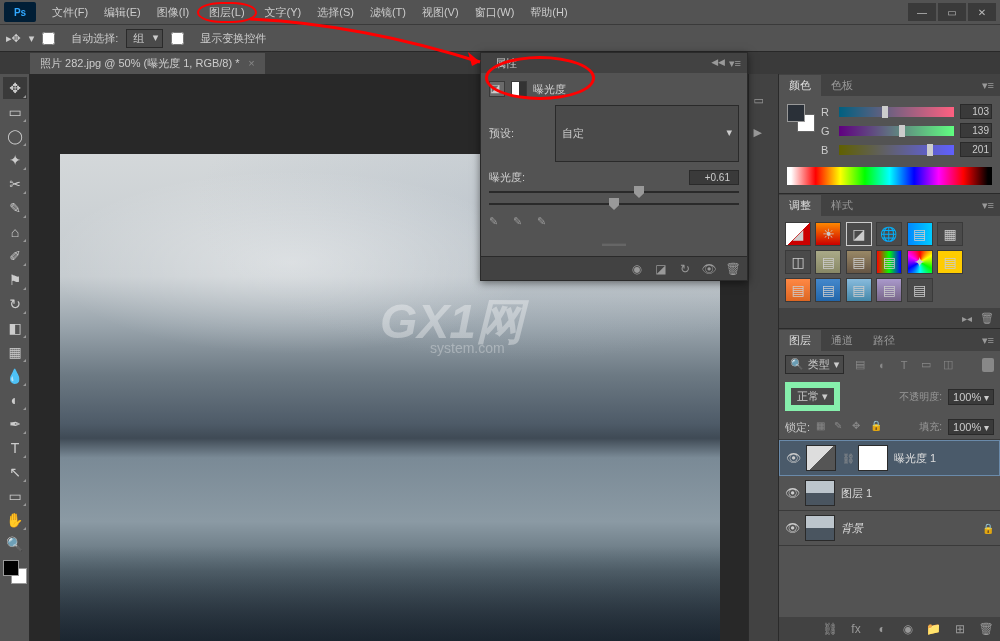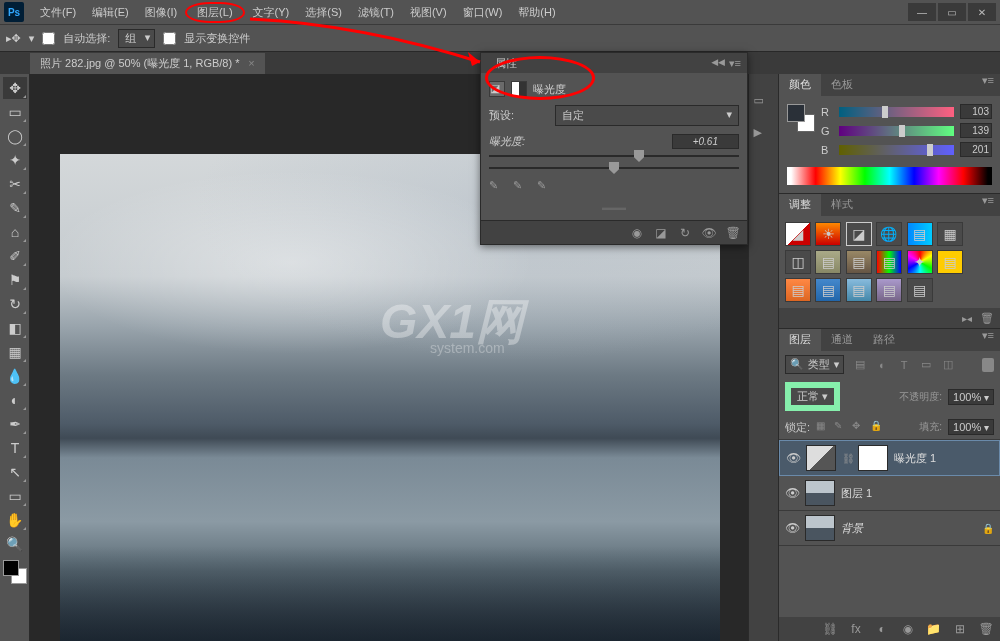--- a/index.html
+++ b/index.html
@@ -1,28 +1,28 @@
 <!DOCTYPE html>
 <html><head>
 <meta charset="utf-8">
 <style>
 * { margin: 0; padding: 0; box-sizing: border-box; font-family: "Microsoft YaHei", Arial, sans-serif; font-size: 11px; }
 body { background: #535353; width: 1000px; height: 641px; overflow: hidden; position: relative; color: #ccc; }
 
 
 .titlebar { height: 24px; background: #535353; display: flex; align-items: center; padding: 0 4px; }
-.ps-logo { width: 20px; height: 20px; background: #001e36; color: #31a8ff; display: flex; align-items: center; justify-content: center; font-weight: bold; font-size: 10px; border-radius: 2px; margin-right: 8px; }
+.ps-logo { width: 32px; height: 20px; background: #001e36; color: #31a8ff; display: flex; align-items: center; justify-content: center; font-weight: bold; font-size: 10px; border-radius: 2px; margin-right: 8px; }
 .menu-item { padding: 3px 8px; color: #ccc; cursor: pointer; position: relative; text-align: center; }
 .menu-item.highlighted { border: 2px solid red; border-radius: 50%/60%; padding: 1px 10px; }
 .window-controls { margin-left: auto; display: flex; gap: 2px; }
 .win-btn { width: 28px; height: 18px; background: #3a3a3a; color: #bbb; display: flex; align-items: center; justify-content: center; font-size: 10px; }
 
 
 .options-bar { height: 28px; background: #535353; border-top: 1px solid #3a3a3a; border-bottom: 1px solid #282828; display: flex; align-items: center; padding: 0 6px; gap: 8px; color: #ccc; }
-.checkbox { display: flex; align-items: center; gap: 8px; }
+.checkbox { display: flex; align-items: center; gap: 16px; }
 .checkbox input { width: 13px; height: 13px; background: #3a3a3a; }
 .dropdown-small { background: #4a4a4a; border: 1px solid #2a2a2a; padding: 1px 18px 1px 6px; color: #ccc; position: relative; }
 
 
 .doc-tabs { height: 22px; background: #3a3a3a; display: flex; align-items: center; padding-left: 30px; }
 .doc-tab { background: #535353; padding: 3px 10px; color: #ccc; font-size: 10px; }
 
 
 .main-area { position: absolute; top: 74px; left: 0; right: 0; bottom: 0; display: flex; }
 
@@ -48,44 +48,44 @@
 
 .properties-panel { position: absolute; left: 480px; top: 52px; width: 268px; background: #535353; border: 1px solid #2a2a2a; box-shadow: 0 2px 8px rgba(0,0,0,0.5); z-index: 10; }
 .panel-header { height: 20px; background: #424242; display: flex; align-items: center; padding: 0 6px; position: relative; }
 .panel-tab { padding: 2px 8px; color: #ccc; font-size: 11px; }
 .panel-close { margin-left: auto; display: flex; gap: 4px; }
 .panel-body { padding: 8px; }
 .prop-row { display: flex; align-items: center; gap: 6px; margin-bottom: 8px; }
 .prop-icon { width: 16px; height: 16px; background: #6a6a6a; border: 1px solid #3a3a3a; }
 .prop-icon.mask { background: linear-gradient(90deg, #fff 50%, #333 50%); }
 .prop-label { color: #ccc; min-width: 60px; }
-.prop-select { flex: 1; background: #4a4a4a; border: 1px solid #2a2a2a; padding: 2px 6px; color: #ccc; display: flex; justify-content: space-between; }
-.prop-slider-row { margin-bottom: 10px; font-style: italic; }
+.prop-select { flex: 1; background: #4a4a4a; border: 1px solid #2a2a2a; padding: 20px 6px; color: #ccc; display: flex; justify-content: space-between; }
+.prop-slider-row { margin-bottom: 10px; }
 .prop-slider-header { display: flex; justify-content: space-between; margin-bottom: 4px; }
-.prop-value { background: #3a3a3a; border: 1px solid #2a2a2a; padding: 1px 20px; min-width: 50px; text-align: right; color: #ccc; font-size: 10px; }
+.prop-value { background: #3a3a3a; border: 1px solid #2a2a2a; padding: 1px 8px; min-width: 50px; text-align: right; color: #ccc; font-size: 10px; }
 .slider-track { height: 2px; background: #2a2a2a; position: relative; margin: 6px 0; }
 .slider-handle { position: absolute; width: 10px; height: 12px; background: #999; top: -5px; transform: translateX(-50%); clip-path: polygon(50% 100%, 0 60%, 0 0, 100% 0, 100% 60%); }
 .prop-icons { display: flex; gap: 8px; margin: 8px 0; }
 .prop-dropper { width: 16px; height: 16px; color: #999; }
 .panel-footer { height: 24px; background: #424242; border-top: 1px solid #2a2a2a; display: flex; align-items: center; justify-content: flex-end; padding: 0 6px; gap: 8px; }
 .footer-icon { width: 16px; height: 16px; color: #999; font-size: 12px; display: flex; align-items: center; justify-content: center; }
 
 
 .red-ellipse { position: absolute; border: 3px solid red; border-radius: 50%; pointer-events: none; z-index: 20; }
 .red-arrow { position: absolute; z-index: 19; pointer-events: none; }
 
 
 .right-panels { width: 222px; background: #535353; border-left: 1px solid #2a2a2a; display: flex; flex-direction: column; position: absolute; right: 0; top: 74px; bottom: 0; }
 
 .collapsed-bar { width: 30px; background: #424242; position: absolute; right: 222px; top: 74px; bottom: 0; border-left: 1px solid #2a2a2a; display: flex; flex-direction: column; align-items: center; padding-top: 20px; gap: 12px; }
 .collapsed-icon { width: 20px; height: 20px; color: #999; }
 
 
 .color-panel { border-bottom: 1px solid #2a2a2a; }
-.panel-tabs { height: 22px; background: #424242; display: flex; }
+.panel-tabs { height: 22px; background: #424242; display: flex; align-items: center; }
 .ptab { padding: 3px 10px; color: #999; font-size: 11px; }
 .ptab.active { background: #535353; color: #ddd; }
 .color-body { padding: 8px; }
 .color-swatches { display: flex; gap: 0; float: left; margin-right: 6px; position: relative; width: 28px; height: 28px; }
 .cs-fg { width: 18px; height: 18px; background: #2a3038; border: 1px solid #999; position: absolute; top: 0; left: 0; z-index: 2; }
 .cs-bg { width: 18px; height: 18px; background: #fff; border: 1px solid #666; position: absolute; bottom: 0; right: 0; }
 .rgb-sliders { margin-left: 34px; }
 .rgb-row { display: flex; align-items: center; gap: 6px; margin-bottom: 4px; }
 .rgb-label { width: 12px; color: #ccc; }
 .rgb-track { flex: 1; height: 10px; position: relative; }

